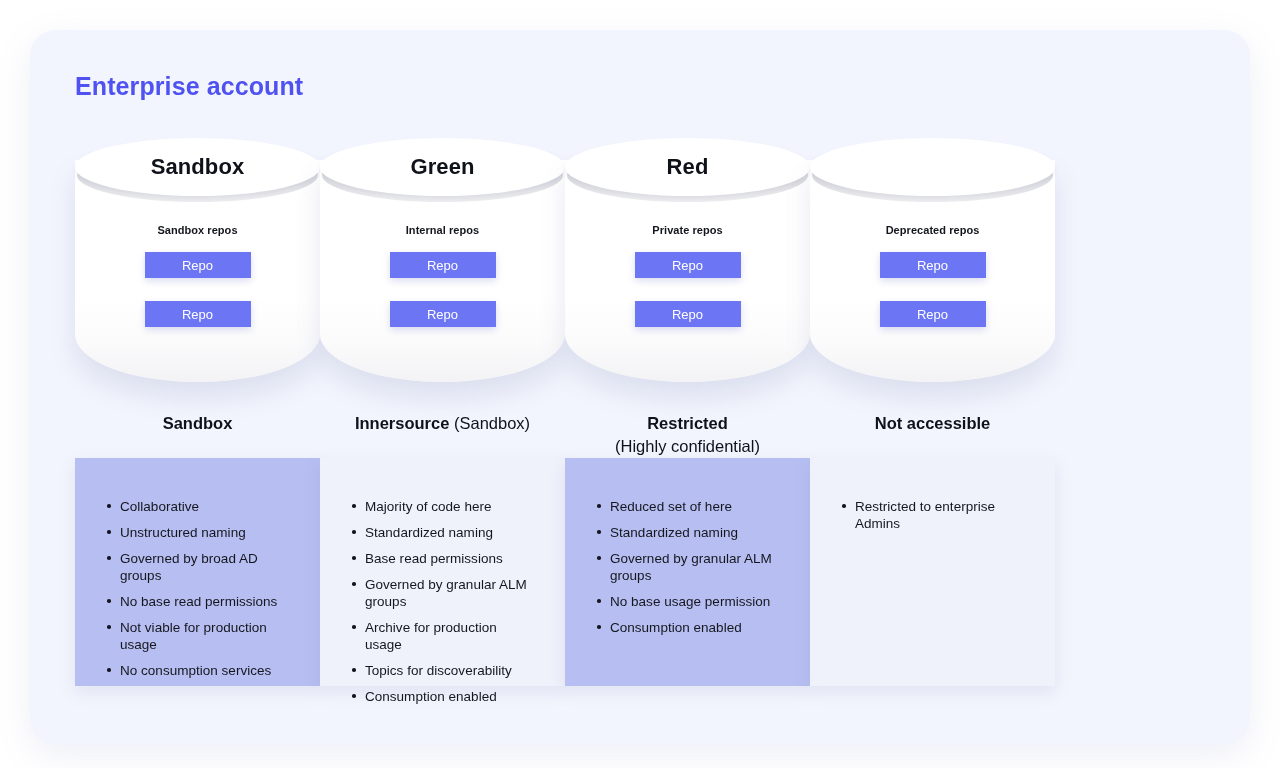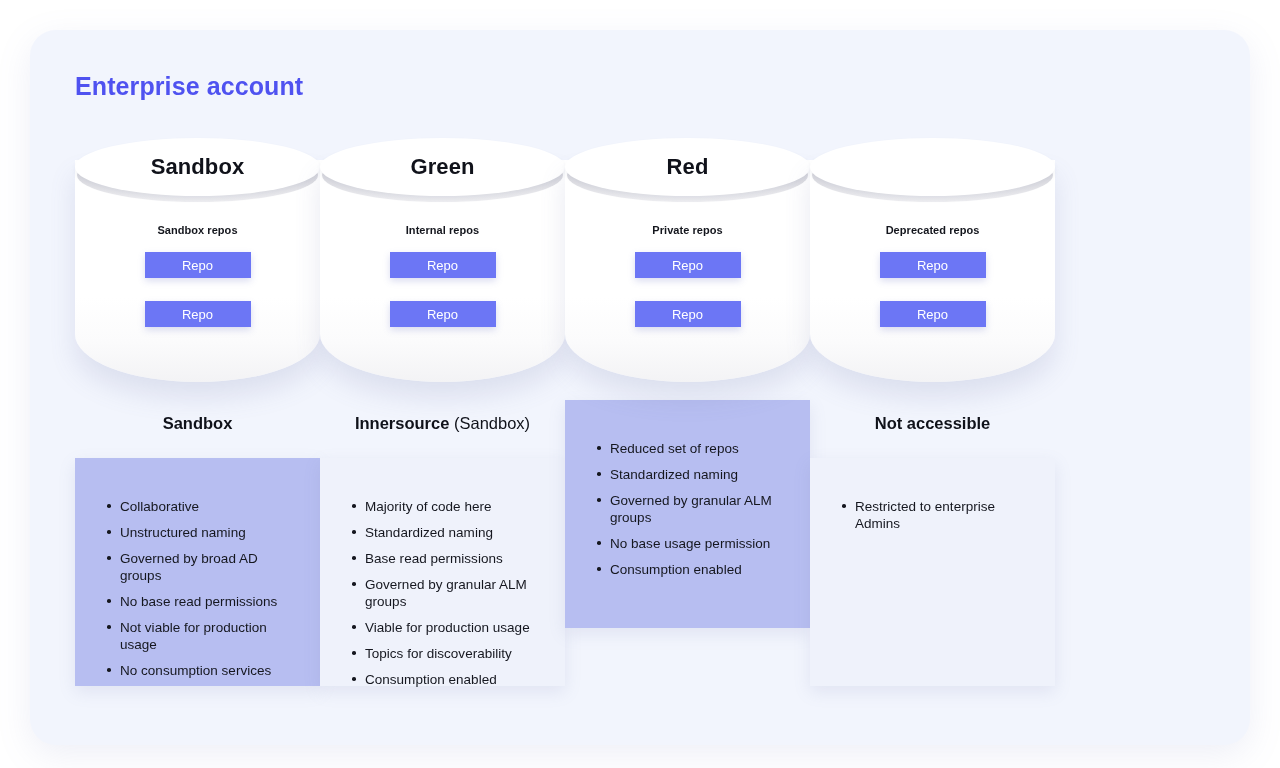--- a/index.html
+++ b/index.html
@@ -243,41 +243,42 @@
               <div class="repo-chip">Repo</div>
             </div>
           </div>
           <div class="tier-caption"><span class="strong">Innersource</span> <span class="normal">(Sandbox)</span></div>
           <div class="bullet-card plain">
             <ul>
               <li>Majority of code here</li>
               <li>Standardized naming</li>
               <li>Base read permissions</li>
               <li>Governed by granular ALM groups</li>
-              <li>Viable for production usage</li>
+              <li>Archive for production usage</li>
               <li>Topics for discoverability</li>
               <li>Consumption enabled</li>
             </ul>
           </div>
         </div>
         <div class="column">
           <div class="cylinder-wrap">
             <div class="cyl-body"></div>
             <div class="cyl-rim"></div>
             <div class="cyl-top"></div>
             <div class="cyl-title">Red</div>
             <div class="cyl-content">
               <div class="cyl-sub">Private repos</div>
               <div class="repo-chip">Repo</div>
               <div class="repo-chip">Repo</div>
             </div>
           </div>
+          <div class="tier-caption"><span class="strong">Restricted</span><br><span class="normal">(Highly confidential)</span></div>
           <div class="bullet-card accent">
             <ul>
-              <li>Reduced set of repos</li>
+              <li>Reduced set of here</li>
               <li>Standardized naming</li>
               <li>Governed by granular ALM groups</li>
               <li>No base usage permission</li>
               <li>Consumption enabled</li>
             </ul>
           </div>
         </div>
         <div class="column">
           <div class="cylinder-wrap">
             <div class="cyl-body"></div>

